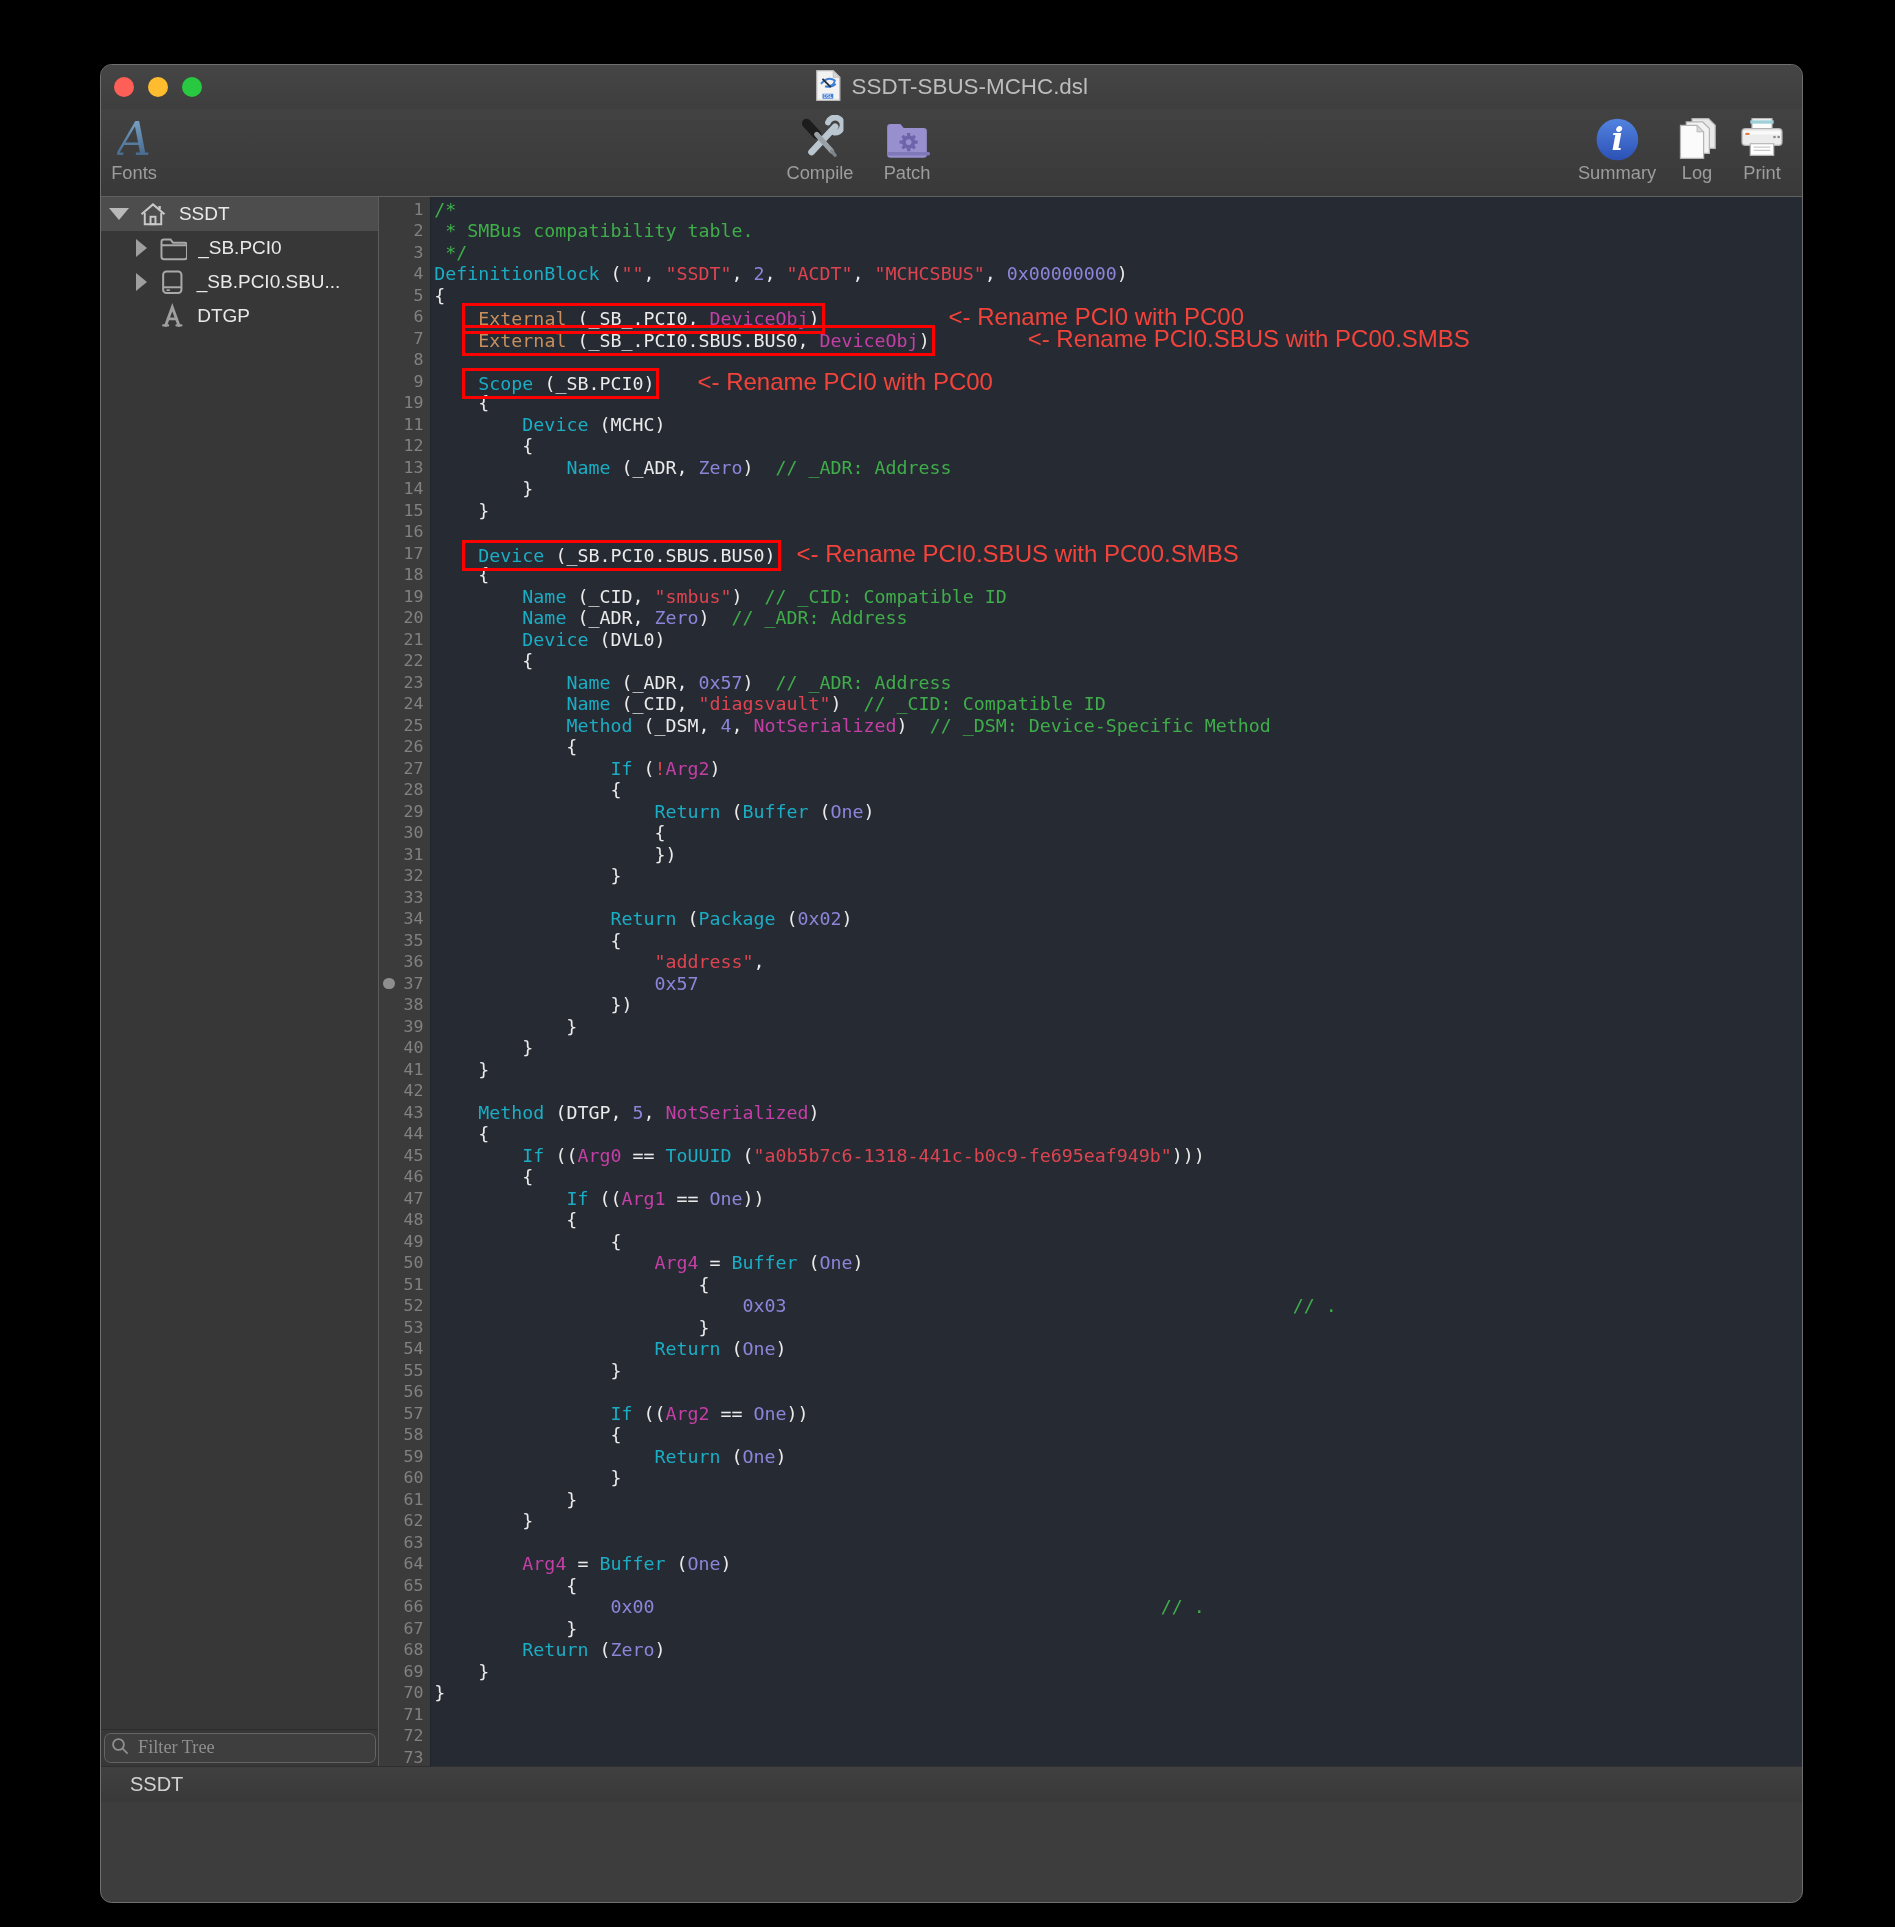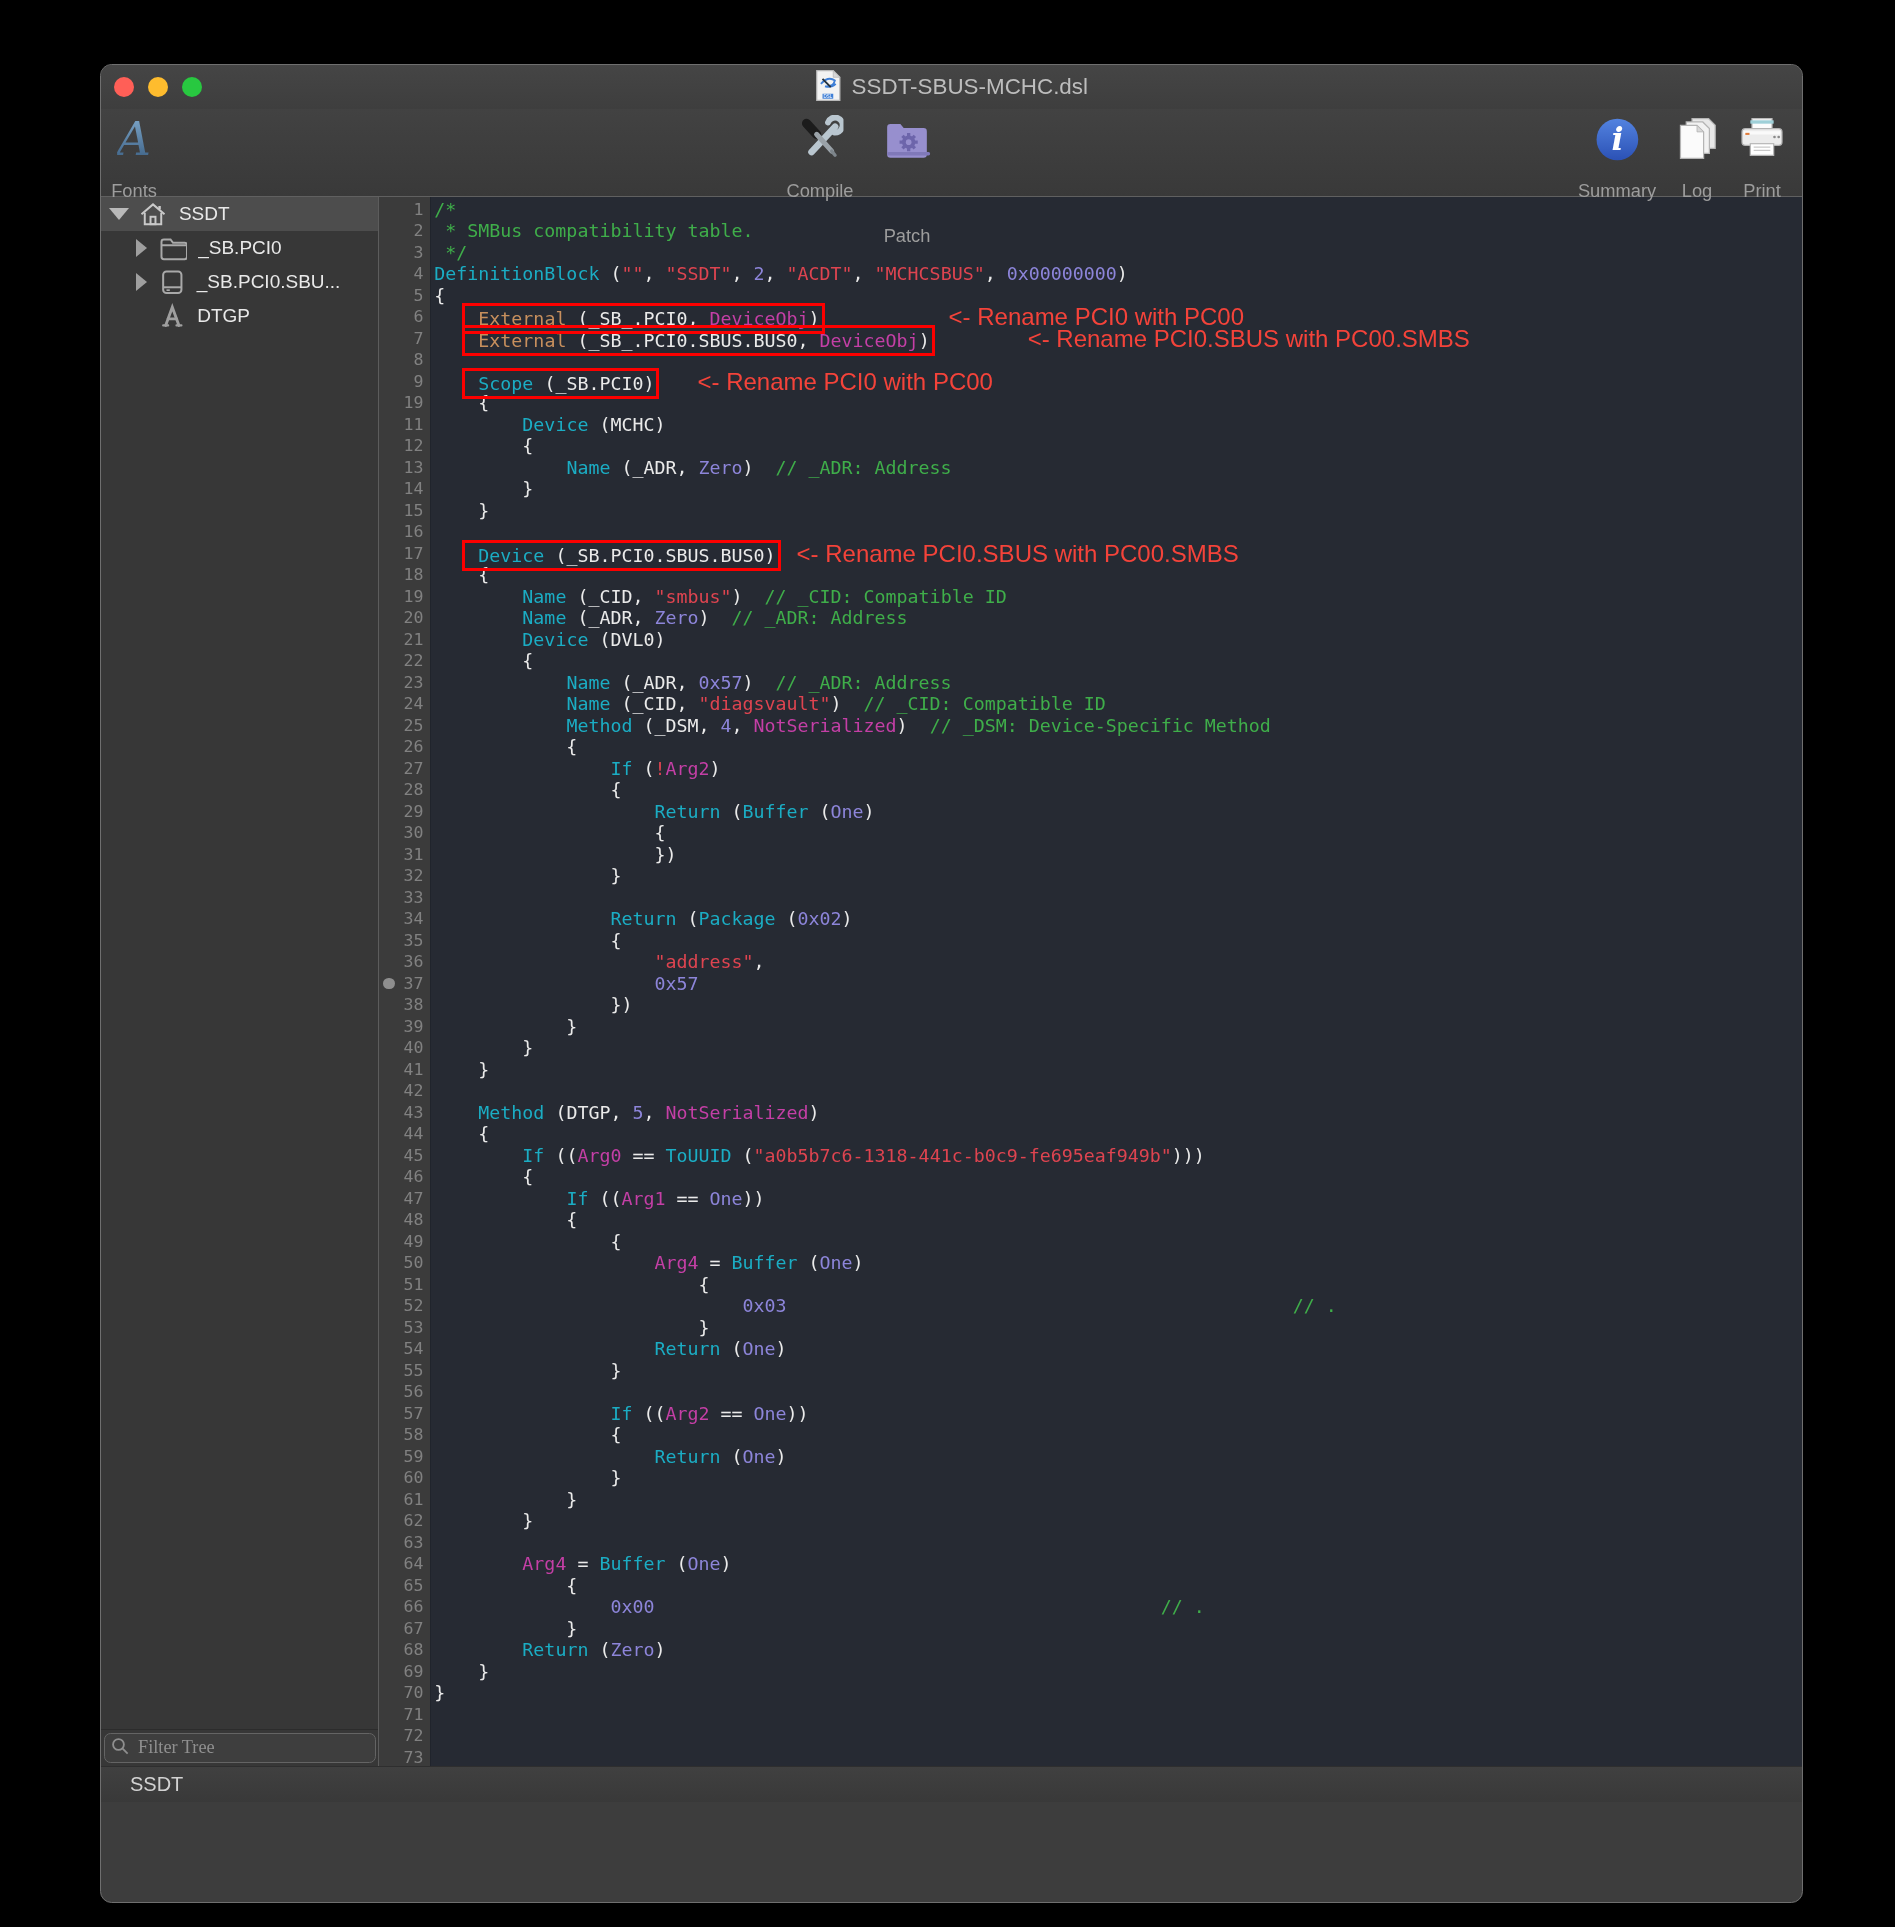--- a/index.html
+++ b/index.html
@@ -10,21 +10,21 @@
     display:flex;align-items:center;justify-content:center;}
   .lights{position:absolute;left:13.3px;top:0;height:100%;display:flex;align-items:center;gap:14px;}
   .light{width:20px;height:20px;border-radius:50%;}
   .light.red{background:#ff5f57;}.light.yellow{background:#febc2e;}.light.green{background:#28c840;}
   .title-wrap{display:flex;align-items:center;gap:10px;}
   .title-text{font-size:22.4px;color:#bdbdbd;font-weight:500;}
   
   #toolbar{height:87px;position:relative;background:linear-gradient(#424242,#393939);}
   .tb-item{position:absolute;top:5px;display:flex;flex-direction:column;align-items:center;transform:translateX(-50%);}
   .tb-icon{height:48px;display:flex;align-items:flex-end;justify-content:center;}
-  .tb-label{font-size:18.3px;color:#9d9d9d;margin-top:18px;}
+  .tb-label{font-size:18.3px;color:#9d9d9d;margin-top:0;}
   .fonts-a{font-family:"DejaVu Serif",serif;font-style:italic;font-size:47px;line-height:47px;
     background:linear-gradient(#7fa9cc,#3c6084);-webkit-background-clip:text;background-clip:text;color:transparent;}
   
   #content{display:flex;height:1570px;border-top:1.7px solid #606060;box-sizing:border-box;}
   #sidebar{width:278px;background:#373737;border-right:1.7px solid #5c5c5c;box-sizing:border-box;
     display:flex;flex-direction:column;position:relative;}
   .tree{padding-top:0;}
   .tree-row{height:34px;display:flex;align-items:center;position:relative;}
   .tree-row.selected{background:#4d4d4d;}
   .disc{width:0;height:0;margin-left:0;}
@@ -97,21 +97,21 @@
             <circle cx="46" cy="12" r="9" fill="none" stroke="#b9c6cf" stroke-width="7" stroke-dasharray="40 17" transform="rotate(200 46 12)"></circle>
             <line x1="12" y1="10" x2="24" y2="23" stroke="#1c1c1c" stroke-width="11"></line>
             <line x1="24" y1="23" x2="42" y2="43" stroke="#9aa2a8" stroke-width="6"></line>
             <line x1="42" y1="43" x2="46" y2="48" stroke="#7d858b" stroke-width="4"></line>
           </g>
         </svg>
       </div>
       <div class="tb-label">Compile</div>
     </div>
 
-    <div class="tb-item" style="left:806px;gap:45px;">
+    <div class="tb-item" style="left:806px;">
       <div class="tb-icon">
         <svg width="47" height="43" viewBox="0 0 56 52">
           <path d="M4 10 q0 -4 4 -4 h12 l4 5 h24 q4 0 4 4 v28 q0 4 -4 4 h-40 q-4 0 -4 -4 z" fill="#978fce"></path>
           <rect x="4" y="40" width="52" height="4" fill="#8079b9" rx="2"></rect>
           <g fill="#6d65ab">
             <circle cx="30" cy="28" r="8"></circle>
             <g stroke="#6d65ab" stroke-width="4">
               <line x1="30" y1="17" x2="30" y2="39"></line>
                 <line x1="19" y1="28" x2="41" y2="28"></line>
               <line x1="22.5" y1="20.5" x2="37.5" y2="35.5"></line>

